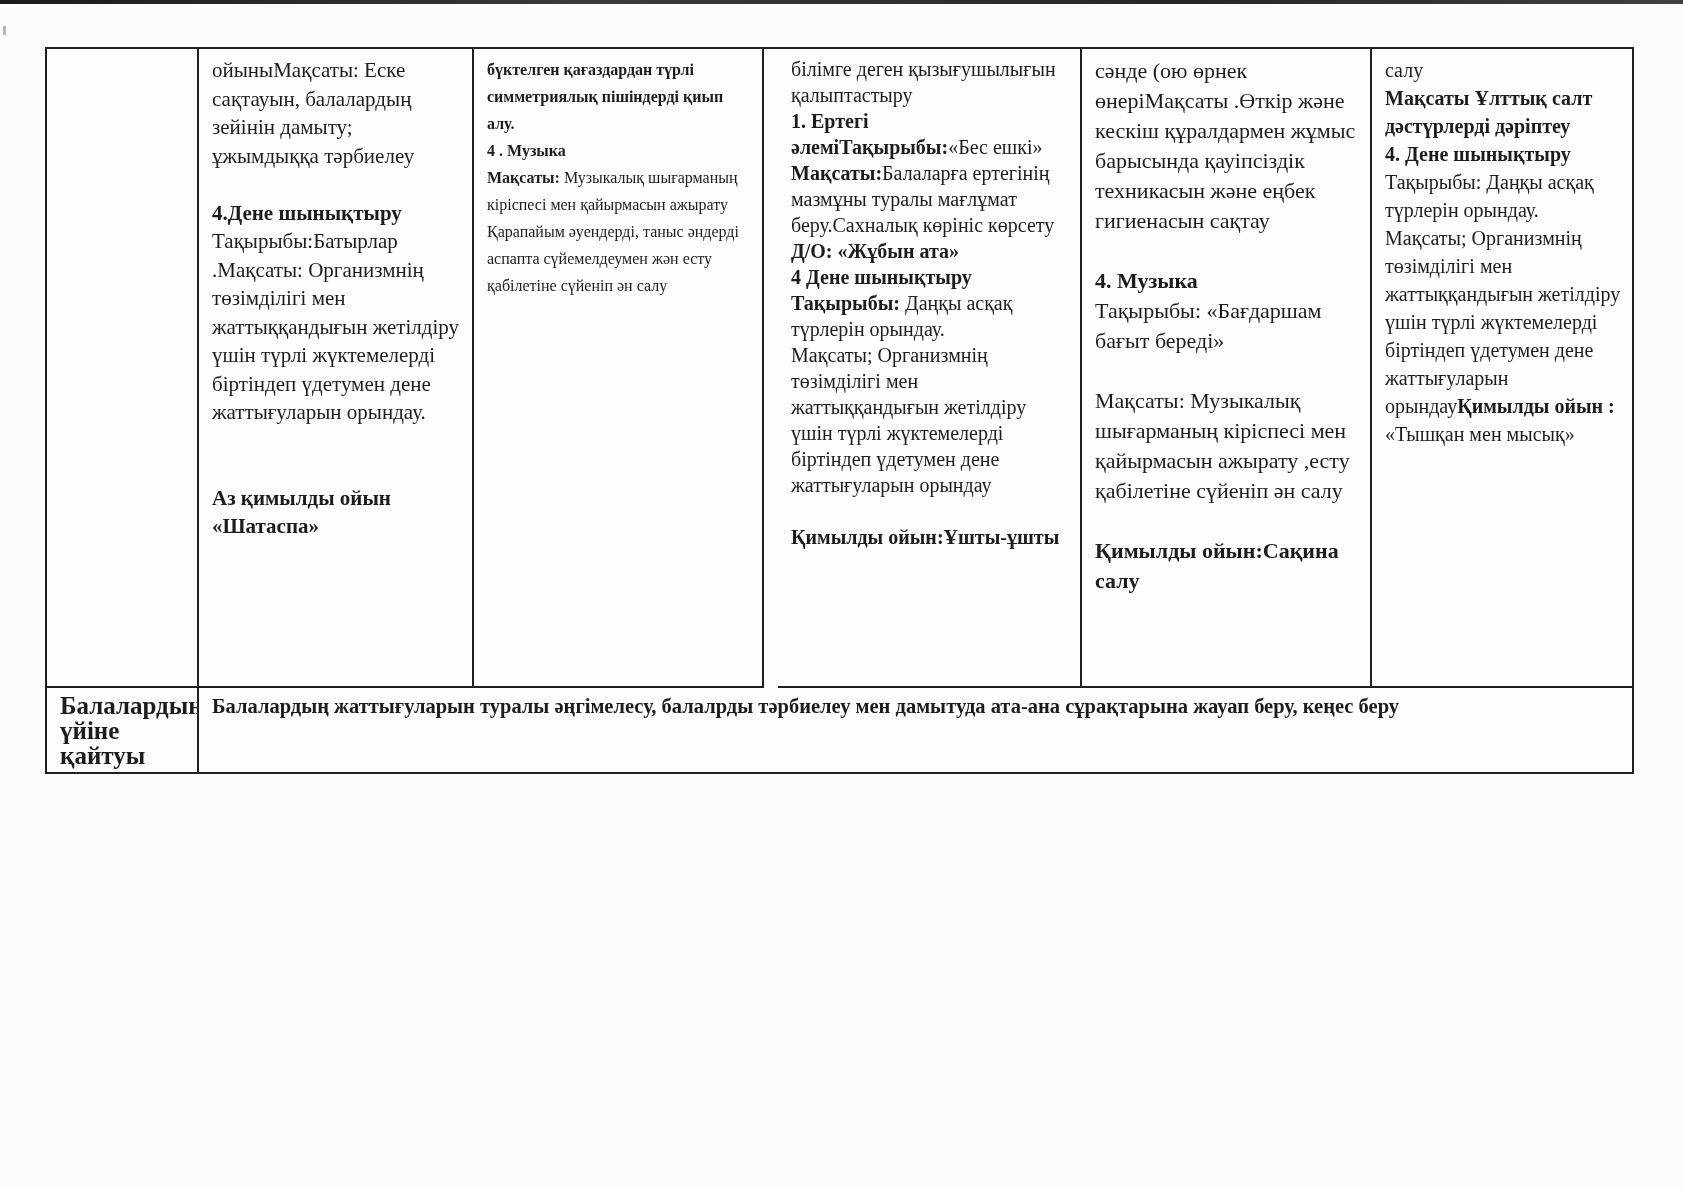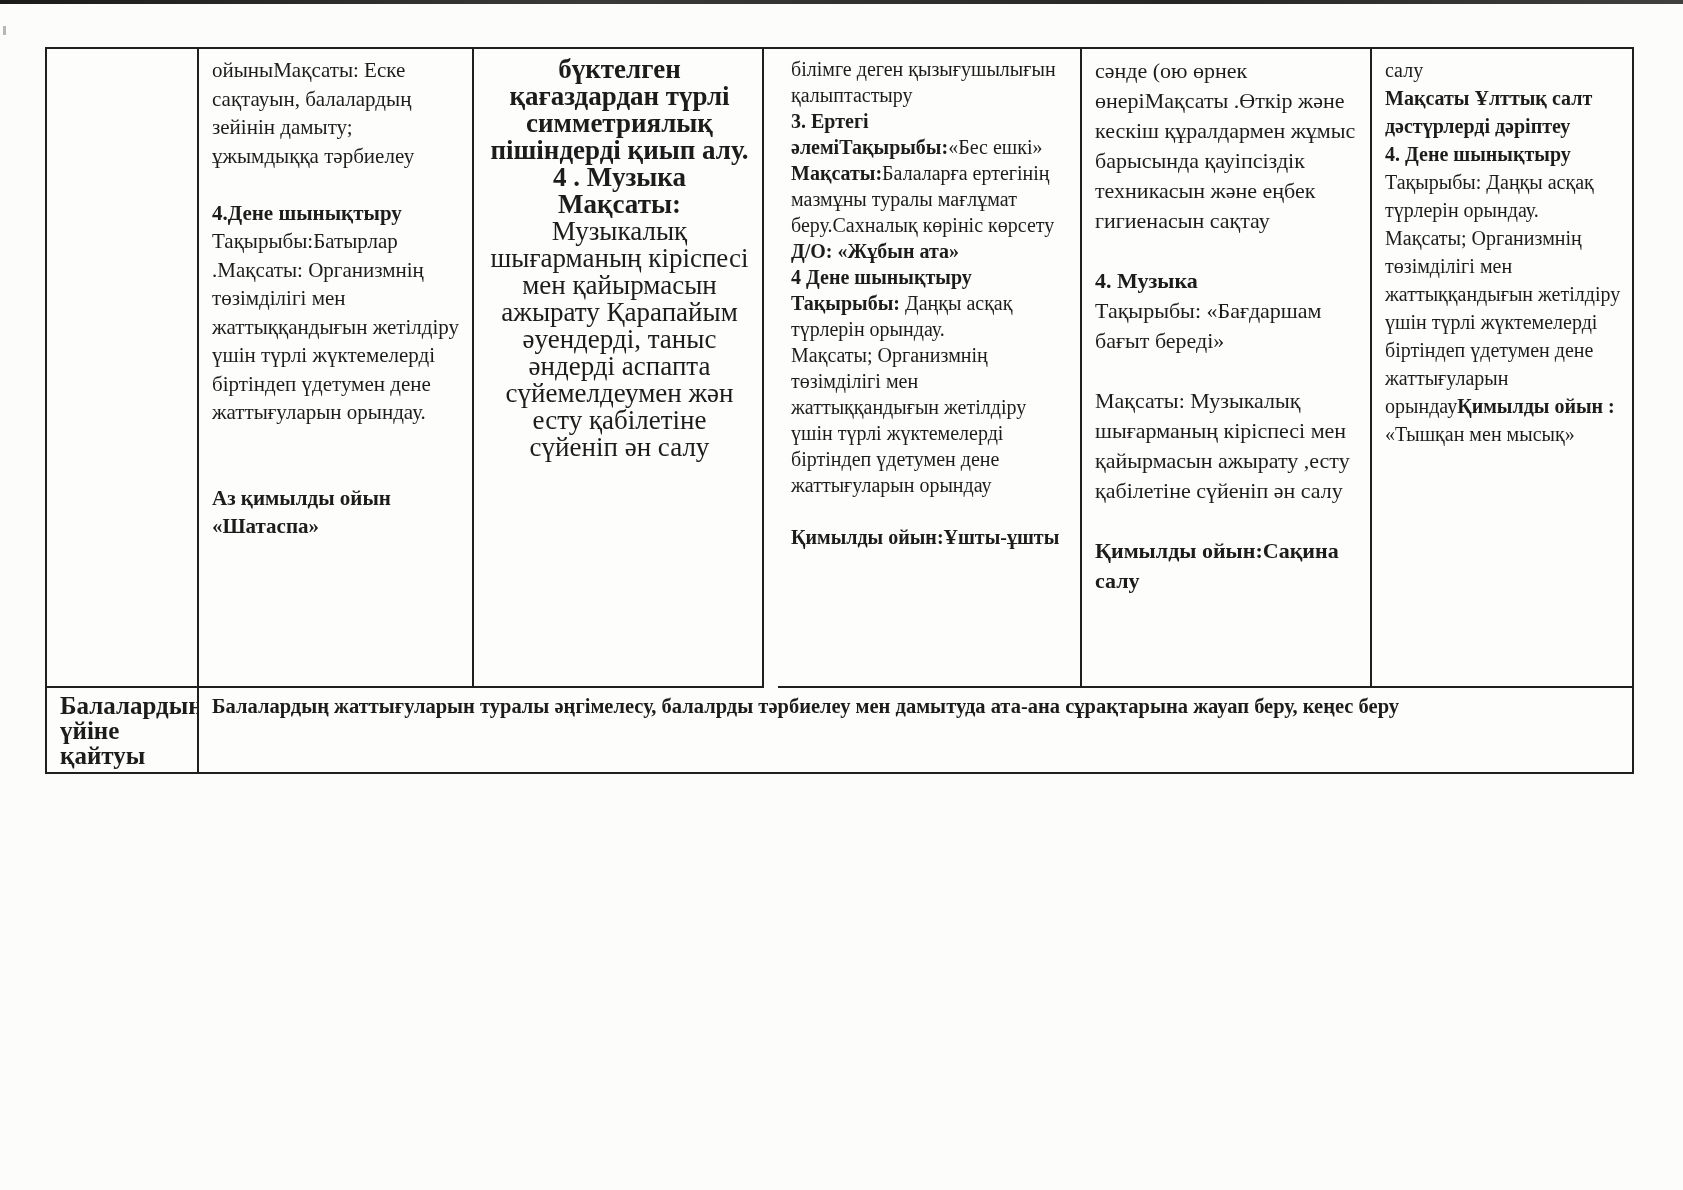--- a/index.html
+++ b/index.html
@@ -34,21 +34,21 @@
     padding:7px 10px 4px 13px;
     overflow:hidden;
   }
   .cell.last { border-right:none; }
   .r1 { height:639px; border-bottom:2px solid #1f1f1f; }
   .r2 { min-height:73px; }
   .r2.span { grid-column:2 / 7; }
   
   .c0 { font-size:20px; line-height:26px; }
   .c1 { font-size:21px; line-height:28.5px; }
-  .c2 { font-size:27px; line-height:27px;text-align:center; }
+  .c2 { font-size:16px; line-height:27px; }
   .c3 { font-size:20px; line-height:26px;margin-left:14px; }
   .c4 { font-size:22px; line-height:30px; }
   .c5 { font-size:20px; line-height:28px; }
   .r2lbl { font-size:25px; line-height:25px; font-weight:bold; padding-top:5px; }
   .r2txt { font-size:20.5px; line-height:26px; font-weight:bold; padding-top:5px; }
   .par { margin:0; }
   .par.blank { min-height:1em; }
   .b { font-weight:bold; }
 </style>
 </head>
@@ -69,21 +69,21 @@
         <div class="par blank">&nbsp;</div>
         <div class="par"><span class="b">Аз қимылды ойын «Шатаспа»</span></div>
       </div>
     <div class="cell r1 c2">
         <div class="par"><span class="b">бүктелген қағаздардан түрлі симметриялық пішіндерді қиып алу.</span></div>
         <div class="par"><span class="b">4 . Музыка</span></div>
         <div class="par"><span class="b">Мақсаты: </span><span class="">Музыкалық шығарманың кіріспесі мен қайырмасын ажырату Қарапайым әуендерді, таныс әндерді аспапта сүйемелдеумен жән есту қабілетіне сүйеніп ән салу</span></div>
       </div>
     <div class="cell r1 c3">
         <div class="par"><span class="">білімге деген қызығушылығын қалыптастыру</span></div>
-        <div class="par"><span class="b">3. Ертегі</span></div>
+        <div class="par"><span class="b">1. Ертегі</span></div>
         <div class="par"><span class="b">әлеміТақырыбы:</span><span class="">«Бес ешкі»</span></div>
         <div class="par"><span class="b">Мақсаты:</span><span class="">Балаларға ертегінің мазмұны туралы мағлұмат беру.Сахналық көрініс көрсету</span></div>
         <div class="par"><span class="b">Д/О: «Жұбын ата»</span></div>
         <div class="par"><span class="b">4 Дене шынықтыру</span></div>
         <div class="par"><span class="b">Тақырыбы: </span><span class="">Даңқы асқақ түрлерін орындау.</span></div>
         <div class="par"><span class="">Мақсаты; Организмнің төзімділігі мен жаттыққандығын жетілдіру үшін түрлі жүктемелерді біртіндеп үдетумен дене жаттығуларын орындау</span></div>
         <div class="par blank">&nbsp;</div>
         <div class="par"><span class="b">Қимылды ойын:Ұшты-ұшты</span></div>
       </div>
     <div class="cell r1 c4">

